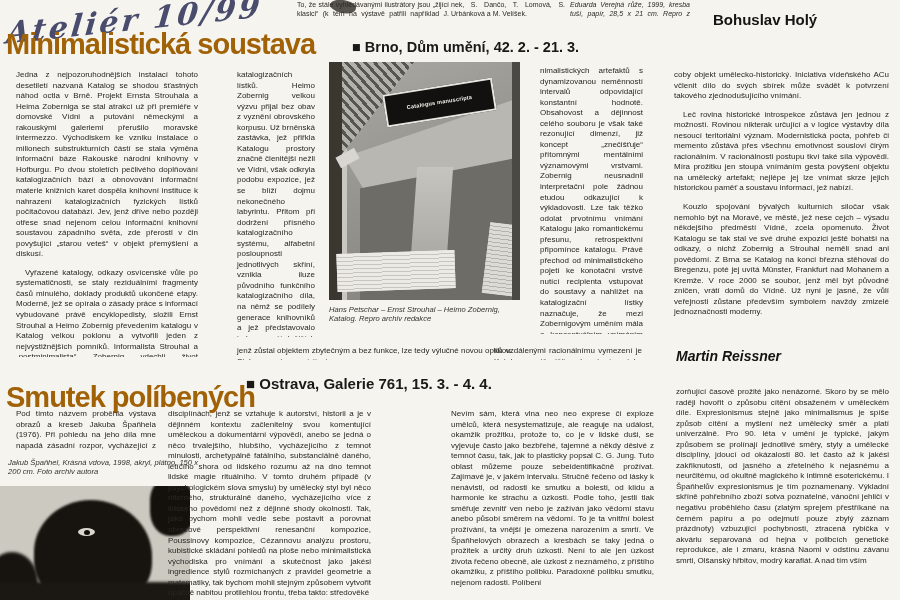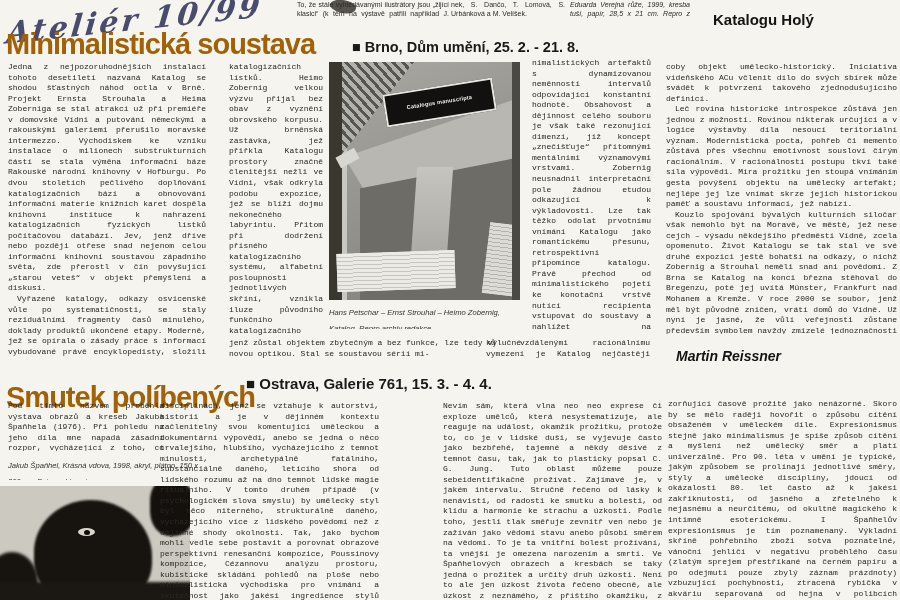--- a/index.html
+++ b/index.html
@@ -7,24 +7,24 @@
     position:relative; width:900px; height:600px; overflow:hidden;
     background:#f6f4ee;
     font-family:"Liberation Sans", sans-serif;
     color:#262522;
   }
   .abs{position:absolute;}
   .body-text{
     font-size:8px; line-height:10.55px; text-align:justify;
     overflow:hidden; color:#282724; word-spacing:-0.2px;
   }
-  .body-text p{margin:0;font-family:Liberation Mono, monospace;}
+  .body-text p{margin:8px;}
   .body-text p + p{text-indent:9px;}
   .caption{
-    font-size:7.6px; line-height:16px; font-style:italic; color:#34332f;
+    font-size:7.6px; line-height:9px; font-style:italic; color:#34332f;
     text-align:left; overflow:hidden;
   }
   .headline{
     font-weight:bold; color:#a16207; letter-spacing:-1px; white-space:nowrap;
   }
   .venue{font-weight:bold; color:#1a1918; white-space:nowrap;}
   .author{font-weight:bold; color:#151412;}
   .hdr-frag{font-size:7px; line-height:8.8px; text-align:justify; overflow:hidden; color:#2b2a27;}
   .hdr-frag.italic{font-style:italic;}
   .handwriting{
@@ -75,24 +75,24 @@
 <body>
 
 <div class="page">
 
   <div class="abs handwriting" style="left:6px;top:2px;">Ateliér 10/99</div>
   <div class="abs smudge" style="left:330px;top:0px;width:26px;height:13px;"></div>
 
   <div class="abs hdr-frag" style="left:297px;top:1px;width:152px;height:18px;">To, že stále vyhledávanými ilustrátory jsou „žijící klasici“ (k těm na výstavě patřili například J. Liesler,</div>
   <div class="abs hdr-frag" style="left:451px;top:1px;width:114px;height:18px;">nek, S. Dančo, T. Lomová, S. Urbánková a M. Velíšek.</div>
   <div class="abs hdr-frag italic" style="left:570px;top:1px;width:120px;height:18px;">Eduarda Verejná růže, 1999, kresba tuší, papír, 28,5 x 21 cm. Repro z originálu</div>
-  <div class="abs author" style="left:713px;top:11px;font-size:15px;">Katalogu Holý</div>
+  <div class="abs author" style="left:713px;top:11px;font-size:15px;">Bohuslav Holý</div>
 
   <div class="abs headline" style="left:6px;top:28px;font-size:29px;">Minimalistická soustava</div>
-  <div class="abs venue" style="left:352px;top:39px;font-size:14.5px;">■ Brno, Dům umění, 25. 2. - 21. 8.</div>
+  <div class="abs venue" style="left:352px;top:39px;font-size:14.5px;">■ Brno, Dům umění, 42. 2. - 21. 3.</div>
 
   <div class="abs body-text" style="left:8px;top:62px;width:198px;height:295px;">
     <p>Jedna z nejpozoruhodnějších instalací tohoto desetiletí nazvaná Katalog se shodou šťastných náhod octla v Brně. Projekt Ernsta Strouhala a Heima Zoberniga se stal atrakcí už při premiéře v domovské Vídni a putování německými a rakouskými galeriemi přerušilo moravské intermezzo. Východiskem ke vzniku instalace o milionech substrukturních částí se stala výměna informační báze Rakouské národní knihovny v Hofburgu. Po dvou stoletích pečlivého doplňování katalogizačních bází a obnovování informační materie knižních karet dospěla knihovní instituce k nahrazení katalogizačních fyzických lístků počítačovou databází. Jev, jenž dříve nebo později otřese snad nejenom celou informační knihovní soustavou západního světa, zde přerostl v čin povyšující „starou veteš“ v objekt přemýšlení a diskusí.</p>
     <p>Vyřazené katalogy, odkazy osvícenské vůle po systematičnosti, se staly reziduálními fragmenty časů minulého, doklady produktů ukončené etapy. Moderně, jež se opírala o zásady práce s informací vybudované právě encyklopedisty, složili Ernst Strouhal a Heimo Zobernig převedením katalogu v Katalog velkou poklonu a vytvořili jeden z nejvýstižnějších pomníků. Informalista Strouhal a „postminimalista“ Zobernig vdechli život mimouměleckému artefaktu do konceptuální podoby nabité nebývalým množstvím konotačních rovin.</p>
     <p>Čtyřiaosmdesát skříněk ze dřeva, oceli a plastů obsahuje 3024 zásuvek, v nichž se nachází</p>
   </div>
 
   <div class="abs body-text" style="left:229px;top:62px;width:94px;height:275px;">
     <p>katalogizačních lístků. Heimo Zobernig velkou výzvu přijal bez obav z vyznění obrovského korpusu. Už brněnská zastávka, jež přiřkla Katalogu prostory značně členitější nežli ve Vídni, však odkryla podobu expozice, jež se blíží dojmu nekonečného labyrintu. Přitom při dodržení přísného katalogizačního systému, alfabetní posloupnosti jednotlivých skříní, vznikla iluze původního funkčního katalogizačního díla, na němž se podílely generace knihovníků a jež představovalo jedno z nejúplnějších duchovních kompendií v Podunají. Posun a proměna utilitárního a výrazně „bezemočního“ objektu v soustavu – instalaci s výtvarně-filozofickými aspiracemi nastala v duchu postulátů, jež vymezila právě moderna. Symbol odchodu jedné etapy je tak doložen definicí jejího vlastního pojmu. Katalog,</p>
   </div>
@@ -119,21 +119,21 @@
     </div>
     <div class="abs label-dots"></div>
   </div>
   <div class="abs caption" style="left:329px;top:305px;width:191px;height:24px;">Hans Petschar – Ernst Strouhal – Heimo Zobernig, Katalog. Repro archiv redakce</div>
 
   <div class="abs body-text" style="left:532px;top:58px;width:119px;height:276px;">
     <p>nimalistických artefaktů s dynamizovanou neměnností intervalů odpovídající konstantní hodnotě. Obsahovost a dějinnost celého souboru je však také rezonující dimenzí, již koncept „znečišťuje“ přítomnými mentálními významovými vrstvami. Zobernig neusnadnil interpretační pole žádnou etudou odkazující k výkladovosti. Lze tak těžko odolat prvotnímu vnímání Katalogu jako romantickému přesunu, retrospektivní připomínce katalogu. Právě přechod od minimalistického pojetí ke konotační vrstvě nutící recipienta vstupovat do soustavy a nahlížet na katalogizační lístky naznačuje, že mezi Zobernigovým uměním mála a konceptuálním vnímáním nalezneme ještě cosi mocného, co podporuje dojem výlučné soustavy vzbuzující obdiv. Navíc právě díky rezonanci názna-</p>
   </div>
 
   <div class="abs body-text" style="left:666px;top:62px;width:231px;height:272px;">
-    <p>coby objekt umělecko-historický. Iniciativa vídeňského ACu včlenit dílo do svých sbírek může svádět k potvrzení takového zjednodušujícího definicí.</p>
+    <p>coby objekt umělecko-historický. Iniciativa vídeňského ACu včlenit dílo do svých sbírek může svádět k potvrzení takového zjednodušujícího vnímání.</p>
     <p>Leč rovina historické introspekce zůstává jen jednou z možností. Rovinou nikterak určující a v logice výstavby díla nesoucí teritoriální význam. Modernistická pocta, pohřeb či memento zůstává přes všechnu emotivnost sousloví čirým racionálním. V racionálnosti postupu tkví také síla výpovědi. Míra prožitku jen stoupá vnímáním gesta povýšení objektu na umělecký artefakt; nejlépe jej lze vnímat skrze jejich historickou paměť a soustavu informací, jež nabízí.</p>
     <p>Kouzlo spojování bývalých kulturních siločar však nemohlo být na Moravě, ve městě, jež nese cejch – výsadu někdejšího předměstí Vídně, zcela opomenuto. Život Katalogu se tak stal ve své druhé expozici ještě bohatší na odkazy, o nichž Zobernig a Strouhal neměli snad ani povědomí. Z Brna se Katalog na konci března stěhoval do Bregenzu, poté jej uvítá Münster, Frankfurt nad Mohanem a Kremže. V roce 2000 se soubor, jenž měl být původně zničen, vrátí domů do Vídně. Už nyní je jasné, že vůlí veřejnosti zůstane především symbolem navždy zmizelé jednoznačnosti moderny.</p>
   </div>
   <div class="abs author" style="left:676px;top:348px;font-size:14px;font-style:italic;">Martin Reissner</div>
 
   <div class="abs headline" style="left:6px;top:372px;font-size:29px;margin-top:9px;">Smutek políbených</div>
   <div class="abs venue" style="left:246px;top:375px;font-size:15px;">■ Ostrava, Galerie 761, 15. 3. - 4. 4.</div>
 
   <div class="abs body-text" style="left:8px;top:401px;width:156px;height:50px;">
     <p>Pod tímto názvem proběhla výstava obrazů a kreseb Jakuba Špaňhela (1976). Při pohledu na jeho díla mne napadá zásadní rozpor, vycházející z toho, co lze pokládat za umělecký styl. Je to jakýsi dobový komentář provedený v jednotlivých uměleckých</p>
@@ -148,17 +148,17 @@
     <div class="abs bump-l"></div>
     <div class="abs band"></div>
   </div>
 
   <div class="abs body-text" style="left:160px;top:401px;width:219px;height:199px;">
     <p>disciplínách, jenž se vztahuje k autorství, historii a je v dějinném kontextu začlenitelný svou komentující uměleckou a dokumentární výpovědí, anebo se jedná o něco trvalejšího, hlubšího, vycházejícího z temnot minulosti, archetypálně fatálního, substanciálně daného, letícího shora od lidského rozumu až na dno temnot lidské magie rituálního. V tomto druhém případě (v psychologickém slova smyslu) by umělecký styl byl něco niterného, strukturálně daného, vycházejícího více z lidského povědomí než z dějinné shody okolností. Tak, jako bychom mohli vedle sebe postavit a porovnat obrazové perspektivní renesanční kompozice, Poussinovy kompozice, Cézannovu analýzu prostoru, kubistické skládání pohledů na ploše nebo minimalistická východiska pro vnímání a skutečnost jako jakési ingredience stylů rozmíchaných z pravidel geometrie a matematiky, tak bychom mohli stejným způsobem vytvořit opačně nabitou protilehlou frontu, třeba takto: středověké</p>
   </div>
   <div class="abs body-text" style="left:443px;top:401px;width:219px;height:199px;">
     <p>Nevím sám, která vlna neo neo exprese či exploze umělců, která nesystematizuje, ale reaguje na událost, okamžik prožitku, protože to, co je v lidské duši, se vyjevuje často jako bezbřehé, tajemné a někdy děsivé z temnot času, tak, jak to plasticky popsal C. G. Jung. Tuto oblast můžeme pouze sebeidentifikačně prožívat. Zajímavé je, v jakém intervalu. Stručně řečeno od lásky k nenávisti, od radosti ke smutku a bolesti, od klidu a harmonie ke strachu a úzkosti. Podle toho, jestli tlak směřuje zevnitř ven nebo je zažíván jako vědomí stavu anebo působí směrem na vědomí. To je ta vnitřní bolest prožívání, ta vnější je omezena narozením a smrtí. Ve Špaňhelových obrazech a kresbách se taky jedná o prožitek a určitý druh úzkosti. Není to ale jen úzkost života řečeno obecně, ale úzkost z neznámého, z příštího okamžiku, z příštího polibku. Paradoxně polibku smutku, nejenom radosti. Políbení</p>
   </div>
-  <div class="abs body-text" style="left:668px;top:399px;width:229px;height:199px;">
+  <div class="abs body-text" style="left:668px;top:379px;width:229px;height:199px;">
     <p>zorňující časově prožité jako nenázorné. Skoro by se mělo raději hovořit o způsobu cítění obsaženém v uměleckém díle. Expresionismus stejně jako minimalismus je spíše způsob cítění a myšlení než umělecký směr a platí univerzálně. Pro 90. léta v umění je typické, jakým způsobem se prolínají jednotlivé směry, styly a umělecké disciplíny, jdoucí od okázalosti 80. let často až k jakési zakřiknutosti, od jasného a zřetelného k nejasnému a neurčitému, od okultně magického k intimně esoterickému. I Špaňhelův expresionismus je tím poznamenaný. Výkladní skříně pohřebního zboží sotva poznatelné, vánoční jehličí v negativu proběhlého času (zlatým sprejem přestříkané na černém papíru a po odejmutí pouze zbylý záznam prázdnoty) vzbuzující pochybnosti, ztracená rybička v akváriu separovaná od hejna v polibcích genetické reprodukce, ale i zmaru, krásná Naomi v odstínu závanu smrti, Olšanský hřbitov, modrý karafiát. A nad tím vším</p>
   </div>
 
 </div>
 
 </body></html>

